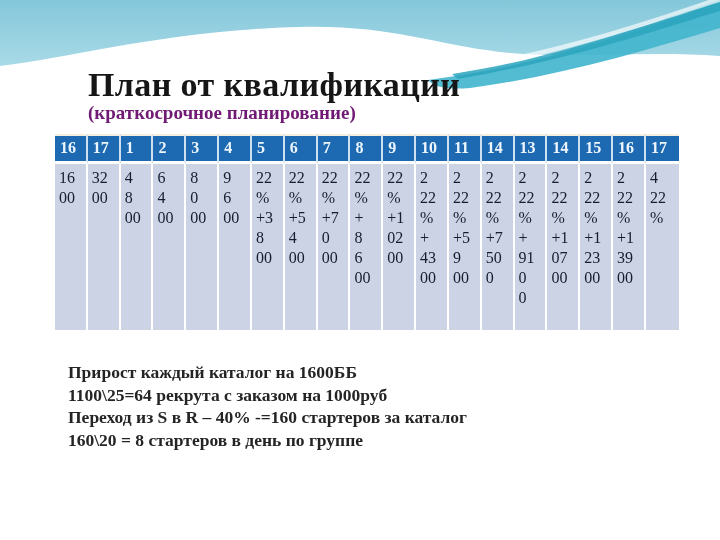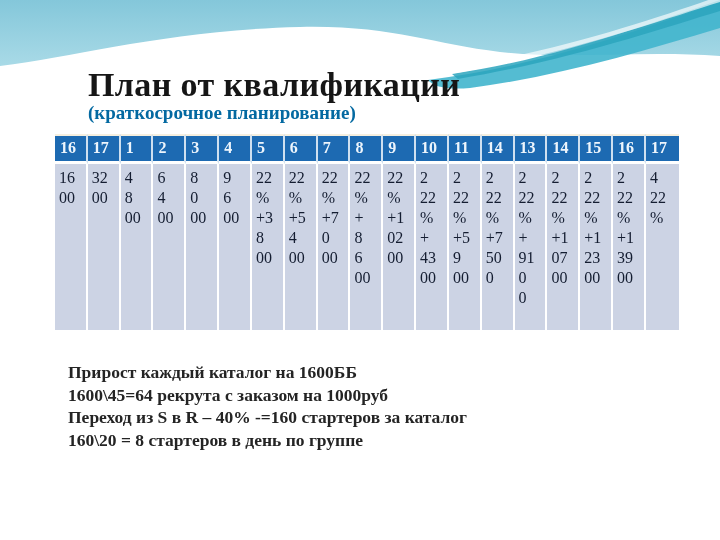--- a/index.html
+++ b/index.html
@@ -2,21 +2,21 @@
 <html><head>
 <meta charset="utf-8">
 <style>
   html,body{margin:0;padding:0;}
   body{font-family:"Liberation Serif", serif; background:#e9e9e9;}
   .slide{position:relative;width:720px;height:540px;background:#ffffff;overflow:hidden;}
 
   .wave{position:absolute;top:0;left:0;width:720px;height:150px;pointer-events:none;}
 
   .title{position:absolute;left:88px;top:66px;font-size:34px;font-weight:700;color:#161616;letter-spacing:.4px;white-space:nowrap;}
-  .subtitle{position:absolute;left:88px;top:102px;font-size:19px;font-weight:700;color:#0369a1;white-space:nowrap;}
+  .subtitle{position:absolute;left:88px;top:102px;font-size:19px;font-weight:700;color:#701a75;white-space:nowrap;}
 
   table.qual{position:absolute;left:55px;top:134px;width:624px;border-collapse:separate;border-spacing:0;table-layout:fixed;}
   table.qual th, table.qual td{box-sizing:border-box;}
   table.qual th{
     background:#1d6ab2;color:#edf5fc;font-weight:700;font-size:16px;
     height:30px;text-align:left;padding:0 0 1px 5px;vertical-align:middle;
     border-top:2px solid #f6efdf;border-right:2px solid #cfe0f0;border-bottom:3px solid #ffffff;
   }
   table.qual th:last-child{border-right:none;}
   table.qual td{
@@ -164,18 +164,18 @@
 00</td>
           <td>4
 22
 %</td>
         </tr>
     </tbody>
   </table>
 
   <div class="notes">
     <div>Прирост каждый каталог на 1600ББ</div>
-    <div>1600\45=64 рекрута с заказом на 1000руб</div>
+    <div>1100\25=64 рекрута с заказом на 1000руб</div>
     <div>Переход из S в R – 40% -=160 стартеров за каталог</div>
     <div>160\20 = 8 стартеров в день по группе</div>
   </div>
 
 </div>
 
 </body></html>

